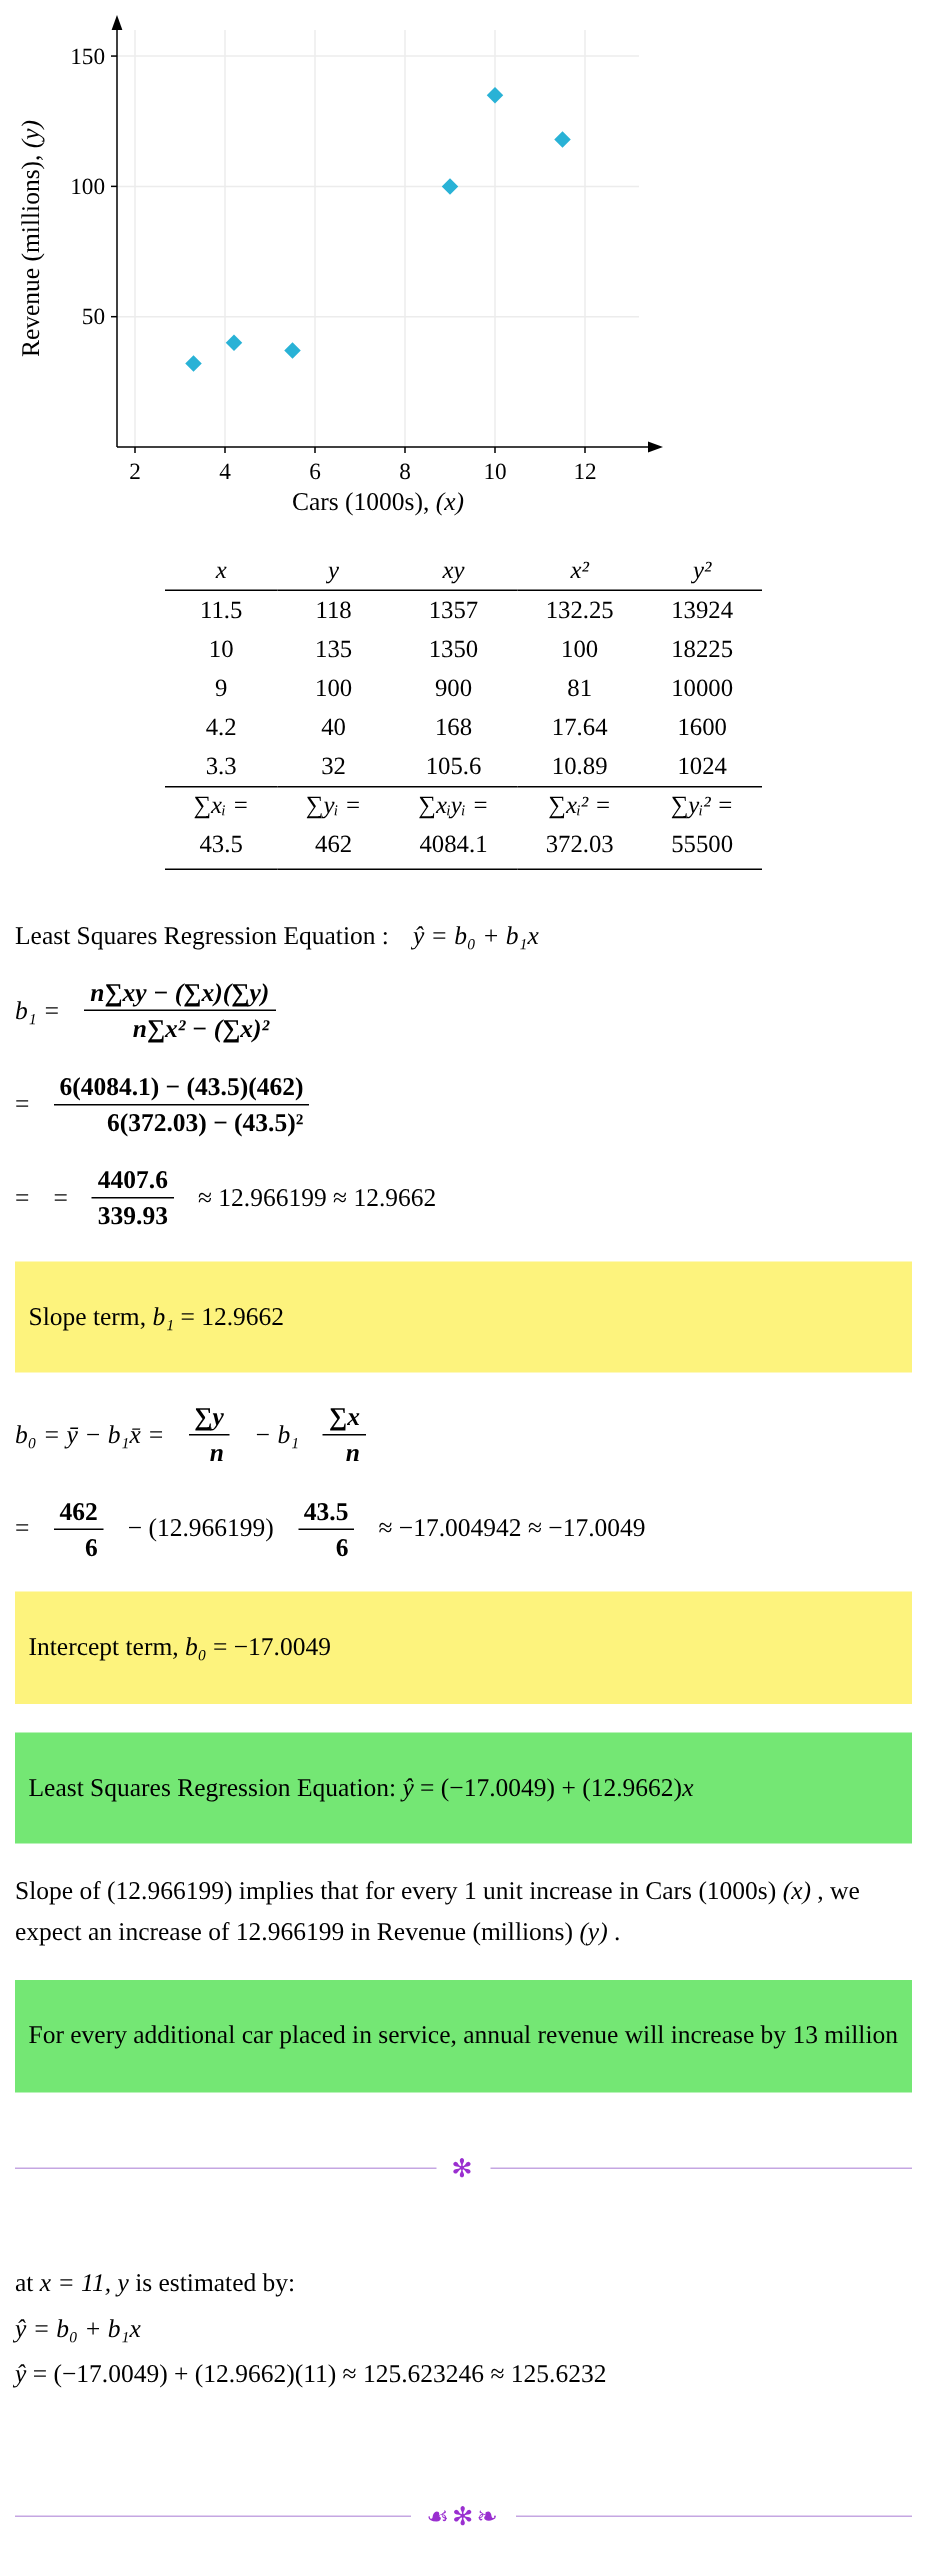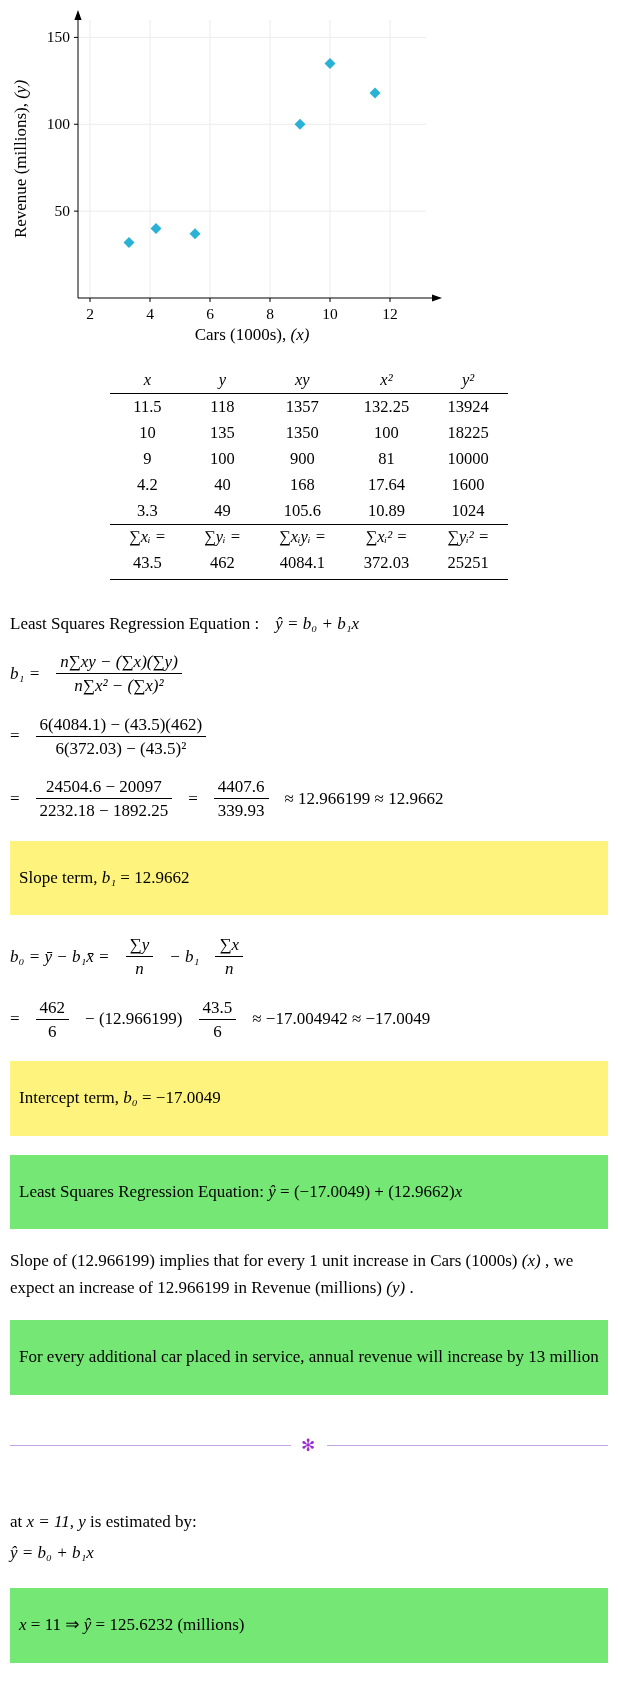--- a/index.html
+++ b/index.html
@@ -14,21 +14,21 @@
   table.sums{border-collapse:collapse;margin:16px auto 0;}
   .sums th,.sums td{font-weight:normal;text-align:center;padding:3px 19px;font-size:16.5px;}
   .sums tr.head th{font-style:italic;border-bottom:1px solid #000;}
   .sums tr.sumlab td{border-top:1px solid #000;font-style:italic;padding-top:2px;}
   .sums tr.sumval td{border-bottom:1px solid #000;padding-bottom:6px;}
 
   .content{padding:0 10px;margin-top:34px;}
   .mline{margin:17px 0;display:flex;align-items:center;gap:16px;flex-wrap:nowrap;}
   .mi{font-style:italic;}
   .rm{font-style:normal;}
-  .frac{display:inline-block;text-align:center;vertical-align:middle;line-height:1.25;}
+  .frac{display:inline-block;text-align:right;vertical-align:middle;line-height:1.25;font-weight:bold;}
   .frac .num{display:block;border-bottom:1px solid #000;padding:0 4px 1px;}
   .frac .den{display:block;padding:1px 4px 0;}
 
   .box{padding:25px 9px;margin:19px 0;line-height:1.45;}
   .box.yellow{background:var(--hl-yellow,#fdf37d);}
   .box.green{background:var(--hl-green,#74e774);}
   .para{margin:19px 0 0;line-height:1.55;}
 
   .divider{display:flex;align-items:center;margin:40px 0 54px;}
   .divider .line{flex:1;height:1px;background:var(--orn-line,#c5a6e2);}
@@ -127,38 +127,38 @@
         </tr>
         <tr>
           <td>4.2</td>
           <td>40</td>
           <td>168</td>
           <td>17.64</td>
           <td>1600</td>
         </tr>
         <tr>
           <td>3.3</td>
-          <td>49</td>
+          <td>32</td>
           <td>105.6</td>
           <td>10.89</td>
           <td>1024</td>
         </tr>
         <tr class="sumlab">
           <td>∑xᵢ =</td>
           <td>∑yᵢ =</td>
           <td>∑xᵢyᵢ =</td>
           <td>∑xᵢ² =</td>
           <td>∑yᵢ² =</td>
         </tr>
         <tr class="sumval">
           <td>43.5</td>
           <td>462</td>
           <td>4084.1</td>
           <td>372.03</td>
-          <td>25251</td>
+          <td>55500</td>
         </tr>
       </tbody>
     </table>
 
   <div class="content">
 
     <div class="mline">
       <span class="rm">Least Squares Regression Equation : </span>
       <span class="mi">ŷ = b₀ + b₁x</span>
     </div>
@@ -174,24 +174,20 @@
     <div class="mline">
       <span class="rm">=</span>
       <span class="frac">
         <span class="num rm">6(4084.1) − (43.5)(462)</span>
         <span class="den rm">6(372.03) − (43.5)²</span>
       </span>
     </div>
 
     <div class="mline">
       <span class="rm">=</span>
-      <span class="frac">
-        <span class="num rm">24504.6 − 20097</span>
-        <span class="den rm">2232.18 − 1892.25</span>
-      </span>
       <span class="rm">=</span>
       <span class="frac">
         <span class="num rm">4407.6</span>
         <span class="den rm">339.93</span>
       </span>
       <span class="rm">≈ 12.966199 ≈ 12.9662</span>
     </div>
 
     <div class="box yellow">
       <span class="rm">Slope term, </span><span class="mi">b₁</span><span class="rm"> = 12.9662</span>
@@ -242,24 +238,24 @@
       <span class="line"></span>
       <span class="orn">✻</span>
       <span class="line"></span>
     </div>
 
     <div class="pred">
       <div class="tline">
         <span>at </span><span class="mi">x = 11, y</span><span> is estimated by:</span>
       </div>
       <div class="tline mi">ŷ = b₀ + b₁x</div>
-
-      <div class="box green predbox-gap">
-        <span class="mi">x</span><span class="rm"> = 11 ⇒ </span><span class="mi">ŷ</span><span class="rm"> = 125.6232 (millions)</span>
+      <div class="tline">
+        <span class="mi">ŷ</span><span class="rm"> = (−17.0049) + (12.9662)(11) ≈ 125.623246 ≈ 125.6232</span>
       </div>
+
     </div>
 
     <div class="divider second">
       <span class="line"></span>
       <span class="orn">☙✻❧</span>
       <span class="line"></span>
     </div>
 
     <div class="thanks">Thank You</div>
 

